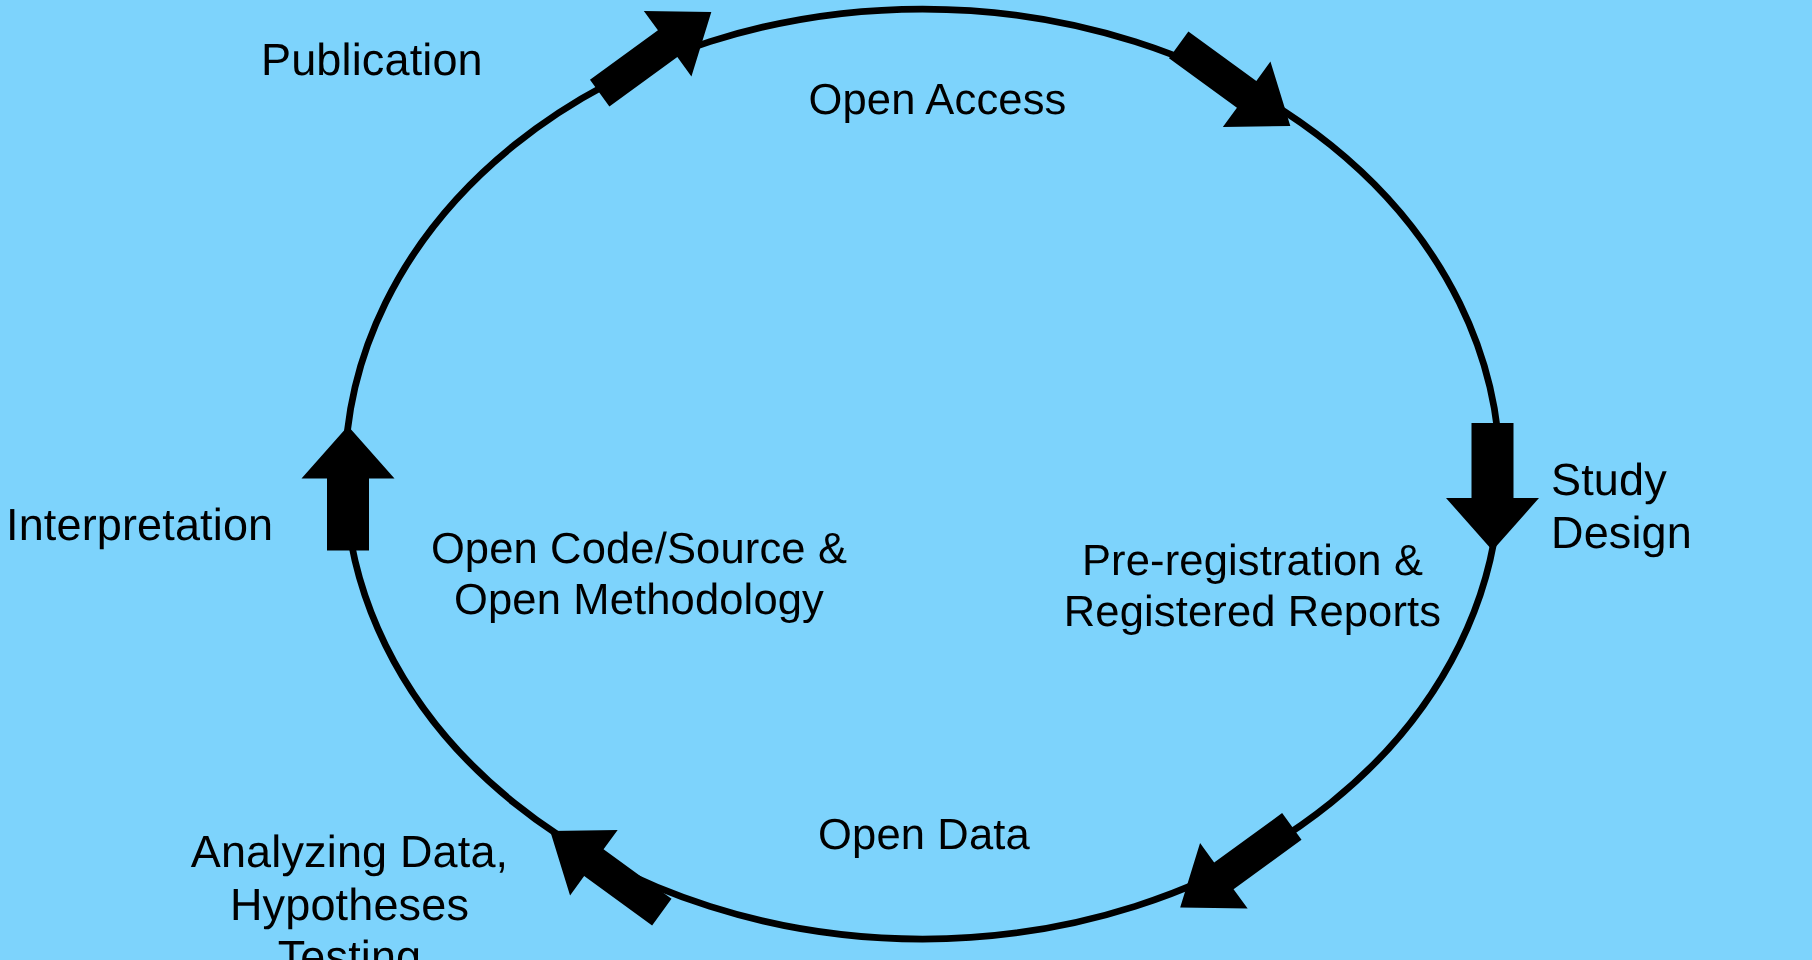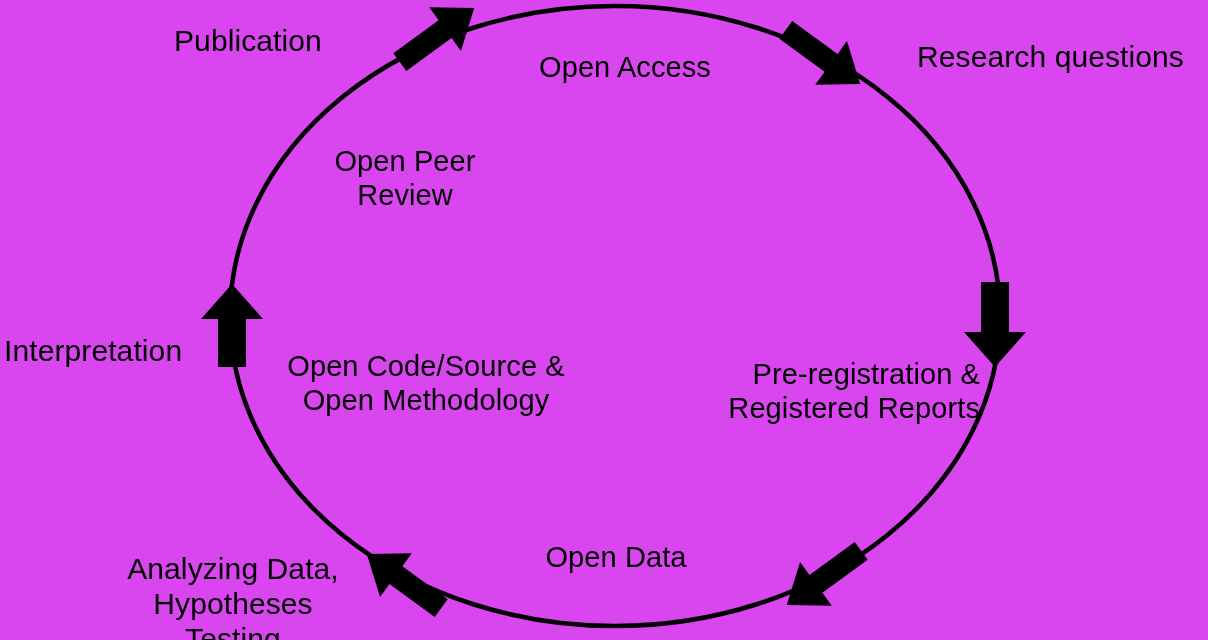--- a/index.html
+++ b/index.html
@@ -9,21 +9,21 @@
     background: #ffffff;
   }
   body {
     font-family: "Liberation Sans", sans-serif;
     color: #000000;
   }
   #canvas {
     position: relative;
     width: 1208px;
     height: 640px;
-    background: #d946ef;
+    background: #7dd3fc;
     overflow: hidden;
   }
   #cycle-svg {
     position: absolute;
     left: 0;
     top: 0;
     width: 1208px;
     height: 640px;
   }
   .label {
@@ -75,35 +75,33 @@
     </g>
 
     <g fill="#000000" transform="translate(232,327) rotate(-90)">
       <path d="M -40 -14 L 8 -14 L 8 -31 L 43 0 L 8 31 L 8 14 L -40 14 Z"></path>
     </g>
 
   </svg>
 
   <div class="label stage-label ta-left" style="left:174px; top:24px;">Publication</div>
 
-  <div class="label stage-label ta-left" style="left:917px; top:40px;">Research questions</div>
 
+  <div class="label stage-label ta-left" style="left:1034px; top:304px;">Study Design</div>
 
 
   <div class="label stage-label ta-center" style="left:102px; top:552px; width:262px;">Analyzing Data,
 Hypotheses Testing</div>
 
   <div class="label stage-label ta-left" style="left:4px; top:306px;margin-top:28px;">Interpretation</div>
 
   <div class="label practice-label ta-center" style="left:508px; top:51px; width:234px;">Open Access</div>
 
-  <div class="label practice-label ta-center" style="left:690px; top:358px; width:290px;text-align:right;">Pre-registration &amp;
+  <div class="label practice-label ta-center" style="left:690px; top:358px; width:290px;">Pre-registration &amp;
 Registered Reports</div>
 
   <div class="label practice-label ta-center" style="left:521px; top:541px; width:190px;">Open Data</div>
 
   <div class="label practice-label ta-center" style="left:258px; top:350px; width:336px;">Open Code/Source &amp;
 Open Methodology</div>
 
-  <div class="label practice-label ta-center" style="left:313px; top:145px; width:184px;">Open Peer
-Review</div>
 
 </div>
 
 </body></html>

